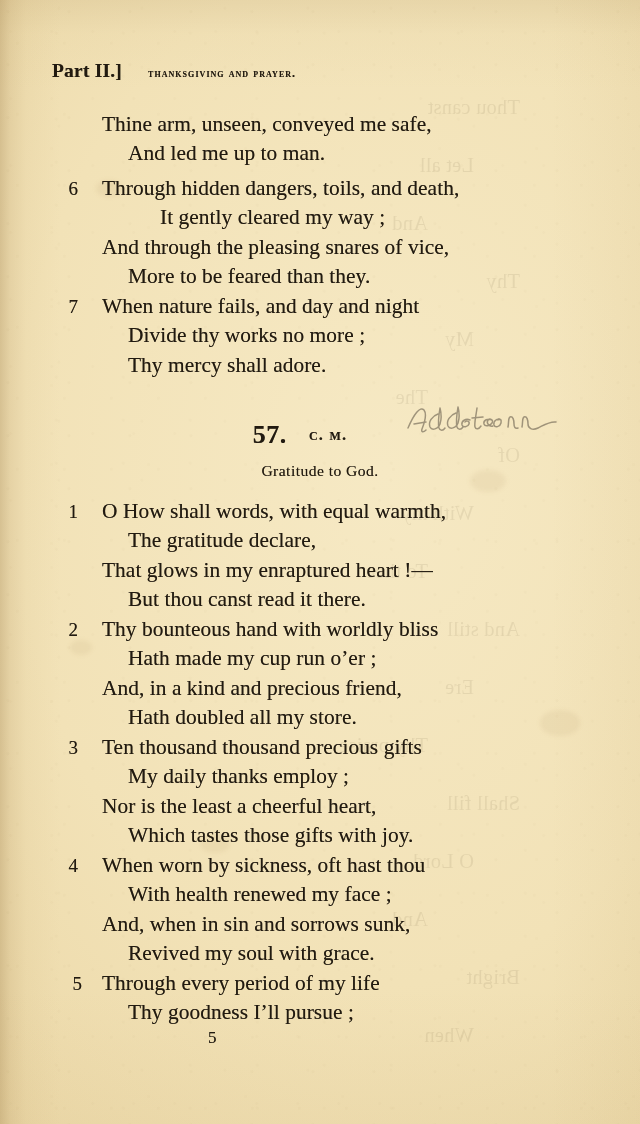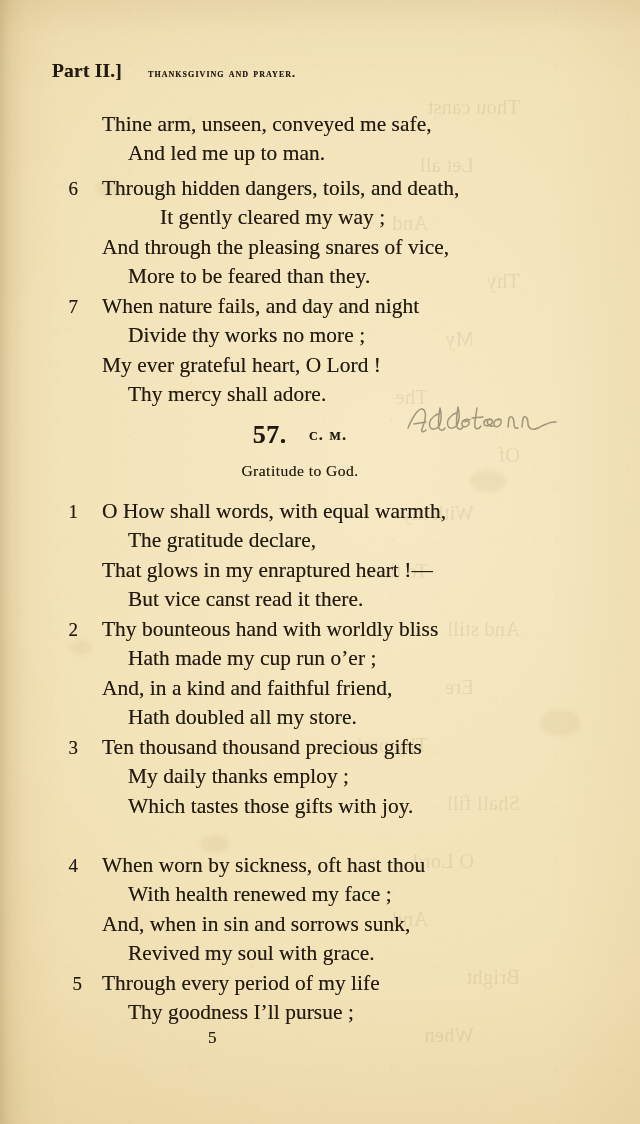--- a/index.html
+++ b/index.html
@@ -158,20 +158,21 @@
     position: relative;
     top: -3px;
   }
   .hymn-sub {
     position: absolute;
     left: 0;
     width: 600px;
     text-align: center;
     font-size: 15.6px;
     letter-spacing: .45px;
+    padding-left: 20px;
   }
 
   
   .signature {
     position: absolute;
     font-size: 17px;
   }
 
   
   .marginalia {
@@ -256,23 +257,20 @@
 
     <div class="stanza" id="prev-stanza-2" style="top:292px;">
         <div class="vline inky">
           <span class="vnum inky" style="left: 56px;">7</span>
           <span class="vtext" style="left: 102px;">When nature fails, and day and night</span>
         </div>
         <div class="vline inky">
           <span class="vtext" style="left: 128px;">Divide thy works no more ;</span>
         </div>
         <div class="vline inky">
-          <span class="vtext" style="left: 102px;">My ever grateful heart, O Lord !</span>
-        </div>
-        <div class="vline inky">
           <span class="vtext" style="left: 128px;">Thy mercy shall adore.</span>
         </div>
       </div>
 
     <div class="hymn-head inky" style="top:420px;">
       <span class="hymn-no">57.</span><span class="hymn-meter">C. M.</span>
     </div>
 
     <div class="hymn-sub inky" style="top:462px;">Gratitude to God.</div>
 
@@ -281,45 +279,48 @@
           <span class="vnum inky" style="left: 56px;">1</span>
           <span class="vtext" style="left: 102px;">O How shall words, with equal warmth,</span>
         </div>
         <div class="vline inky">
           <span class="vtext" style="left: 128px;">The gratitude declare,</span>
         </div>
         <div class="vline inky">
           <span class="vtext" style="left: 102px;">That glows in my enraptured heart !—</span>
         </div>
         <div class="vline inky">
-          <span class="vtext" style="left: 128px;">But vice canst read it there.</span>
+          <span class="vtext" style="left: 128px;">But thou canst read it there.</span>
         </div>
       </div>
     <div class="stanza" id="hymn-stanza-1" style="top:615px;">
         <div class="vline inky">
           <span class="vnum inky" style="left: 56px;">2</span>
           <span class="vtext" style="left: 102px;">Thy bounteous hand with worldly bliss</span>
         </div>
         <div class="vline inky">
           <span class="vtext" style="left: 128px;">Hath made my cup run o’er ;</span>
         </div>
         <div class="vline inky">
-          <span class="vtext" style="left: 102px;">And, in a kind and faithful friend,</span>
+          <span class="vtext" style="left: 102px;">And, in a kind and precious friend,</span>
         </div>
         <div class="vline inky">
           <span class="vtext" style="left: 128px;">Hath doubled all my store.</span>
         </div>
       </div>
     <div class="stanza" id="hymn-stanza-2" style="top:733px;">
         <div class="vline inky">
           <span class="vnum inky" style="left: 56px;">3</span>
           <span class="vtext" style="left: 102px;">Ten thousand thousand precious gifts</span>
         </div>
         <div class="vline inky">
           <span class="vtext" style="left: 128px;">My daily thanks employ ;</span>
+        </div>
+        <div class="vline inky">
+          <span class="vtext" style="left: 102px;">Nor is the least a cheerful heart,</span>
         </div>
         <div class="vline inky">
           <span class="vtext" style="left: 128px;">Which tastes those gifts with joy.</span>
         </div>
       </div>
     <div class="stanza" id="hymn-stanza-3" style="top:851px;">
         <div class="vline inky">
           <span class="vnum inky" style="left: 56px;">4</span>
           <span class="vtext" style="left: 102px;">When worn by sickness, oft hast thou</span>
         </div>

